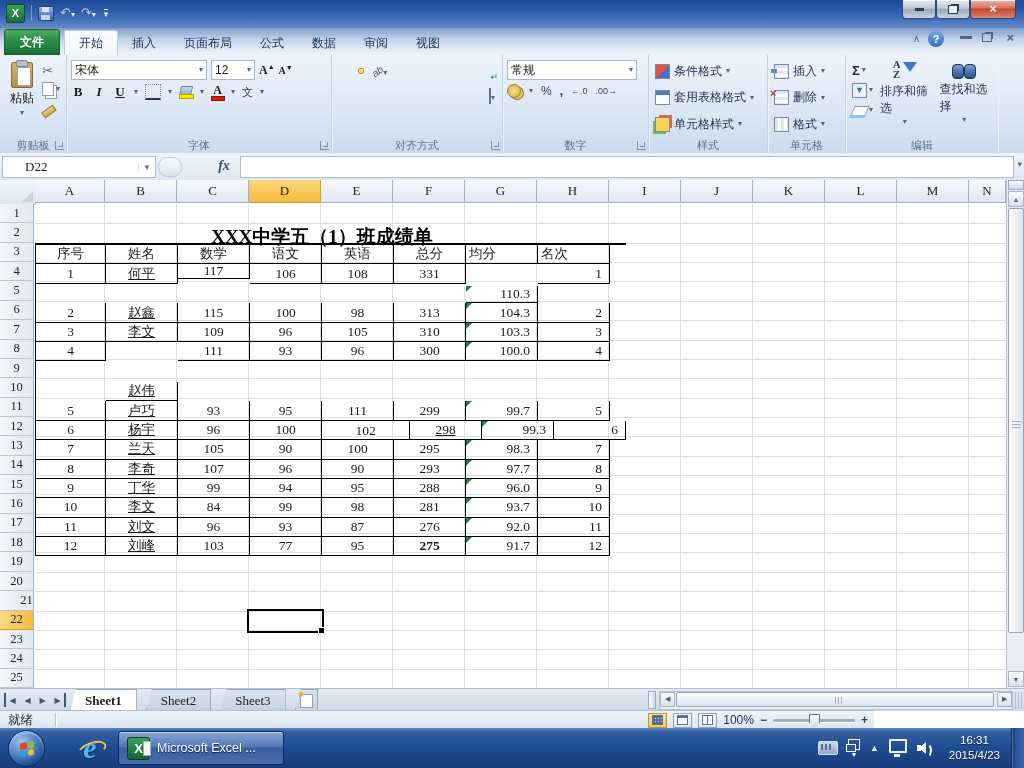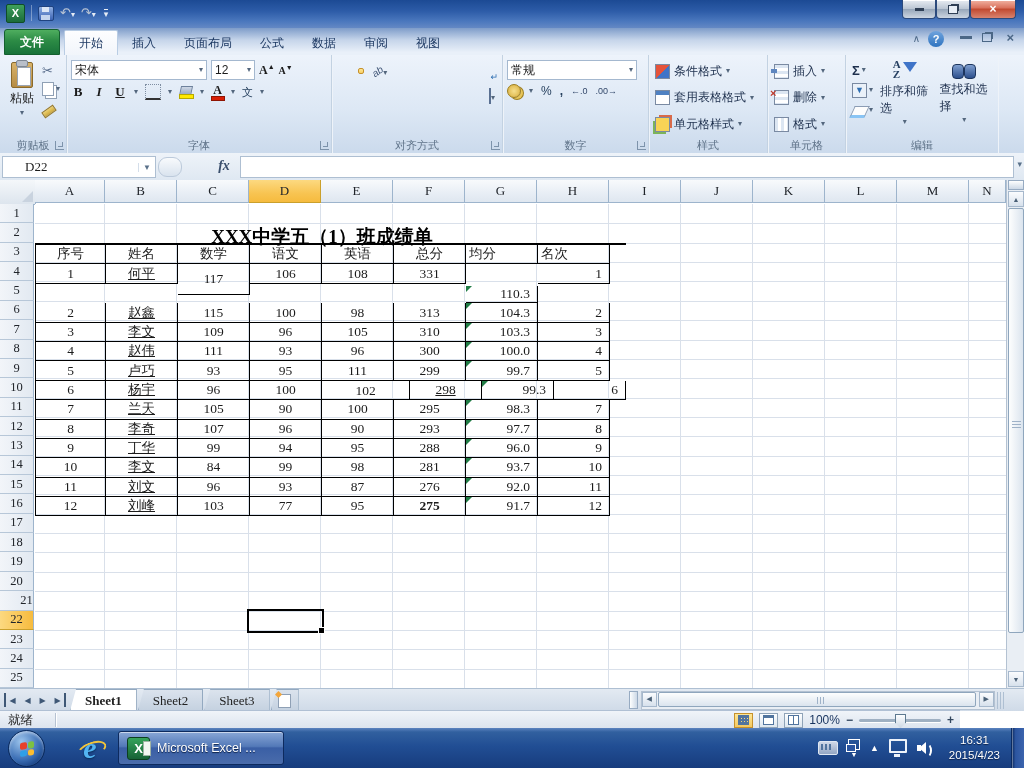--- a/index.html
+++ b/index.html
@@ -196,41 +196,41 @@
   .vthumb::after{content:"";position:absolute;left:3px;top:50%;width:9px;height:7px;
     background:repeating-linear-gradient(180deg,#9fb2c8 0 1px,transparent 1px 3px);}
 
   
   .tabsbar{position:absolute;left:0;top:688px;width:1024px;height:22px;
     background:linear-gradient(#e3eaf2,#cfdae7);border-top:1px solid #aebfd2;display:flex;align-items:center;}
   .navs{display:flex;gap:2px;padding:0 4px;color:#3f5876;}
   .navb{width:13px;height:14px;display:flex;align-items:center;justify-content:center;font-size:8px;}
   .navb.first,.navb.last{border-left:2px solid #3f5876;}
   .navb.last{border-left:none;border-right:2px solid #3f5876;}
-  .stab{height:21px;display:flex;align-items:center;padding:0 14px;margin-right:1px;
+  .stab{height:21px;display:flex;align-items:center;padding:0 14px;margin-right:9px;
     font-family:"Liberation Serif",serif;font-size:13px;color:#222;
     background:linear-gradient(#dbe3ed,#c4d1e0);border:1px solid #93a9c0;border-bottom:none;
     clip-path:polygon(6px 0,calc(100% - 0px) 0,100% 100%,0 100%);}
   .stab.active{background:#fff;font-weight:bold;}
   .newtab{width:26px;height:21px;background:linear-gradient(#dbe3ed,#c4d1e0);border:1px solid #93a9c0;border-bottom:none;
     clip-path:polygon(6px 0,100% 0,100% 100%,0 100%);display:flex;align-items:center;justify-content:center;}
   .nsheet{width:11px;height:12px;background:#fff;border:1px solid #8fa0b5;position:relative;}
   .nsheet::before{content:"";position:absolute;left:-3px;top:-3px;width:5px;height:5px;background:#f3a63c;transform:rotate(45deg);}
   .tabsplit{width:7px;height:16px;margin:0 3px 0 330px;background:linear-gradient(90deg,#fdfefe,#ccd8e6);border:1px solid #97abc2;}
   .hscroll{position:relative;height:17px;flex:0 0 352px;background:#e9eef4;border:1px solid #b4c2d2;margin-right:2px;}
   .harrow{position:absolute;top:0;width:15px;height:15px;display:flex;align-items:center;justify-content:center;
     color:#4a6076;font-size:7px;background:linear-gradient(#fbfcfe,#d7e1ec);border:1px solid #a6b8cc;box-sizing:border-box;}
   .hthumb{position:absolute;left:16px;top:0;width:318px;height:15px;border:1px solid #8fa6bd;border-radius:2px;
     background:linear-gradient(#fdfefe,#dbe4ee);box-sizing:border-box;}
   .hthumb::after{content:"";position:absolute;left:50%;top:4px;width:9px;height:7px;
     background:repeating-linear-gradient(90deg,#9fb2c8 0 1px,transparent 1px 3px);}
   .hresize{width:8px;height:17px;background:repeating-linear-gradient(90deg,#aebfd2 0 1px,transparent 1px 3px);margin-right:2px;}
 
   
-  .statusbar{position:absolute;left:0;top:710px;width:960px;height:18px;
+  .statusbar{position:absolute;left:0;top:710px;width:874px;height:18px;
     background:linear-gradient(#f0f4f9,#dbe3ee);border-top:1px solid #b0c0d4;display:flex;align-items:center;}
   .ready{padding-left:8px;font-family:"Liberation Serif",serif;font-size:12.5px;color:#222;}
   .ssep{width:1px;height:14px;background:#b6c2d2;margin-left:22px;box-shadow:1px 0 0 #fff;}
   .sright{position:absolute;right:6px;display:flex;align-items:center;gap:6px;height:18px;}
   .vbtn{width:19px;height:15px;border:1px solid #8fa3b8;background:linear-gradient(#fdfeff,#dde6ef);
     display:flex;align-items:center;justify-content:center;box-sizing:border-box;}
   .vbtn.sel{background:linear-gradient(#fde694,#f4c860);border-color:#c6912c;}
   .vg1{width:9px;height:8px;background:repeating-linear-gradient(90deg,#51749e 0 2px,transparent 2px 3px),repeating-linear-gradient(180deg,#51749e 0 2px,transparent 2px 3px);border:1px solid #51749e;}
   .vg2{width:9px;height:8px;border:1px solid #51749e;background:linear-gradient(#51749e 0 2px,#fff 2px);}
   .vg3{width:9px;height:8px;border:1px solid #51749e;background:linear-gradient(90deg,#fff 0 4px,#51749e 4px 5px,#fff 5px);}
@@ -653,21 +653,21 @@
             <span>名次</span>
           </div>
         </div>
         <div class="drow">
           <div class="dcell" style="width: 70px; height: 19.36px;">
             <span>1</span>
           </div>
           <div class="dcell name" style="width: 72px; height: 19.36px;">
             <span>何平</span>
           </div>
-          <div class="dcell" style="width: 72px; height: 31px; text-align: right;">
+          <div class="dcell" style="width: 72px; height: 15px; text-align: right;">
             <span>117</span>
           </div>
           <div class="dcell" style="width: 72px; height: 19.36px;">
             <span>106</span>
           </div>
           <div class="dcell" style="width: 72px; height: 19.36px;">
             <span>108</span>
           </div>
           <div class="dcell" style="width: 72px; height: 19.36px;">
             <span>331</span>
@@ -731,21 +731,21 @@
             <span>103.3</span>
           </div>
           <div class="dcell right" style="width: 72px; height: 19.36px;">
             <span>3</span>
           </div>
         </div>
         <div class="drow">
           <div class="dcell" style="width: 70px; height: 19.36px;">
             <span>4</span>
           </div>
-          <div class="dcell name" style="width: 72px; height: 19.36px;">
+          <div class="dcell name" style="width: 72px; height: 19.36px; margin-top: 40px;">
             <span>赵伟</span>
           </div>
           <div class="dcell" style="width: 72px; height: 19.36px;">
             <span>111</span>
           </div>
           <div class="dcell" style="width: 72px; height: 19.36px;">
             <span>93</span>
           </div>
           <div class="dcell" style="width: 72px; height: 19.36px;">
             <span>96</span>

